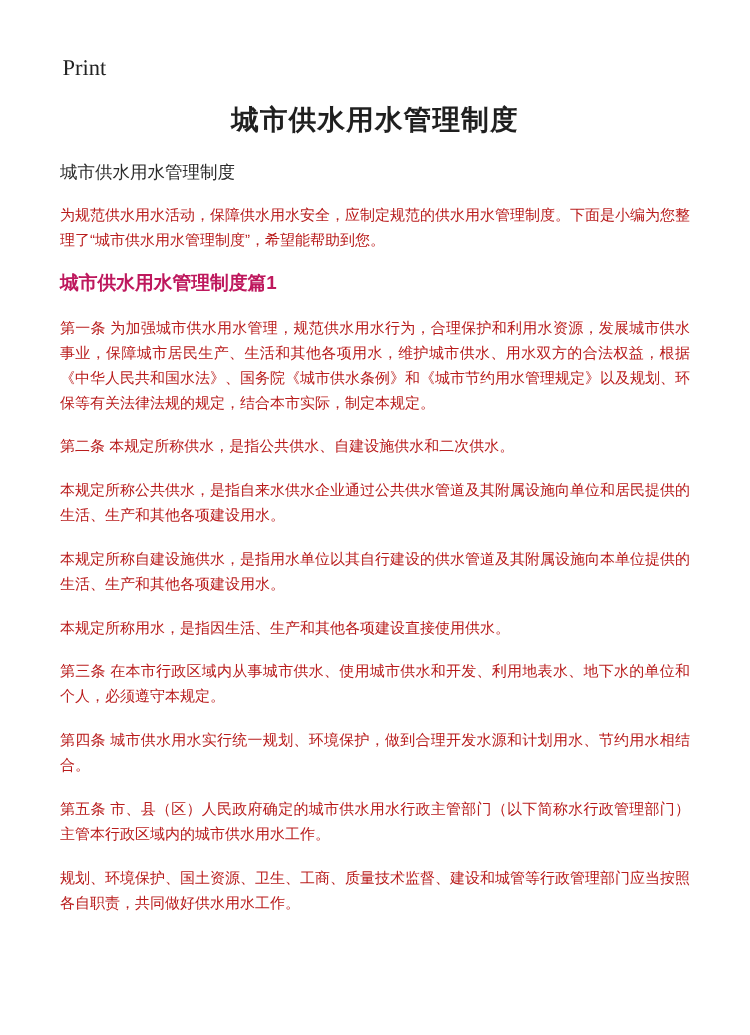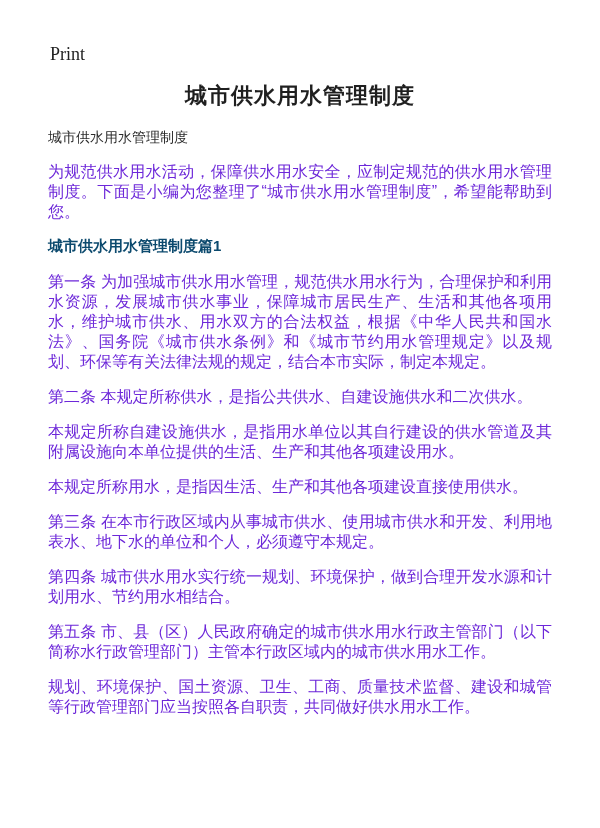--- a/index.html
+++ b/index.html
@@ -36,30 +36,30 @@
     margin: 6px 0 16px 0;
     letter-spacing: 1px;
   }
   .subtitle {
     font-size: 14px;
     line-height: 20px;
     margin: 0 0 15px 0;
     color: #2b2b2b;
   }
   p.body-par {
-    font-size: 16px;
+    font-size: 12px;
     line-height: 20px;
     margin: 0 0 15px 0;
-    color: #6d28d9;
+    color: #b91c1c;
     text-align: justify;
   }
   h2.sec-heading, h3.chap-heading {
     font-size: 15px;
     font-weight: bold;
-    color: #0c4a6e;
+    color: #be185d;
     margin: 0 0 16px 0;
   }
 </style>
 </head>
 <body>
 
 <div class="page">
 
   <a class="print-link">Print</a>
 
@@ -67,20 +67,21 @@
 
   <p class="subtitle">城市供水用水管理制度</p>
 
   <p class="body-par">为规范供水用水活动，保障供水用水安全，应制定规范的供水用水管理制度。下面是小编为您整理了“城市供水用水管理制度”，希望能帮助到您。</p>
 
   <h2 class="sec-heading">城市供水用水管理制度篇1</h2>
 
 
   <p class="body-par">第一条 为加强城市供水用水管理，规范供水用水行为，合理保护和利用水资源，发展城市供水事业，保障城市居民生产、生活和其他各项用水，维护城市供水、用水双方的合法权益，根据《中华人民共和国水法》、国务院《城市供水条例》和《城市节约用水管理规定》以及规划、环保等有关法律法规的规定，结合本市实际，制定本规定。</p>
   <p class="body-par">第二条 本规定所称供水，是指公共供水、自建设施供水和二次供水。</p>
+  <p class="body-par">本规定所称公共供水，是指自来水供水企业通过公共供水管道及其附属设施向单位和居民提供的生活、生产和其他各项建设用水。</p>
   <p class="body-par">本规定所称自建设施供水，是指用水单位以其自行建设的供水管道及其附属设施向本单位提供的生活、生产和其他各项建设用水。</p>
   <p class="body-par">本规定所称用水，是指因生活、生产和其他各项建设直接使用供水。</p>
   <p class="body-par">第三条 在本市行政区域内从事城市供水、使用城市供水和开发、利用地表水、地下水的单位和个人，必须遵守本规定。</p>
   <p class="body-par">第四条 城市供水用水实行统一规划、环境保护，做到合理开发水源和计划用水、节约用水相结合。</p>
   <p class="body-par">第五条 市、县（区）人民政府确定的城市供水用水行政主管部门（以下简称水行政管理部门）主管本行政区域内的城市供水用水工作。</p>
   <p class="body-par">规划、环境保护、国土资源、卫生、工商、质量技术监督、建设和城管等行政管理部门应当按照各自职责，共同做好供水用水工作。</p>
 
 </div>
 
 </body></html>

